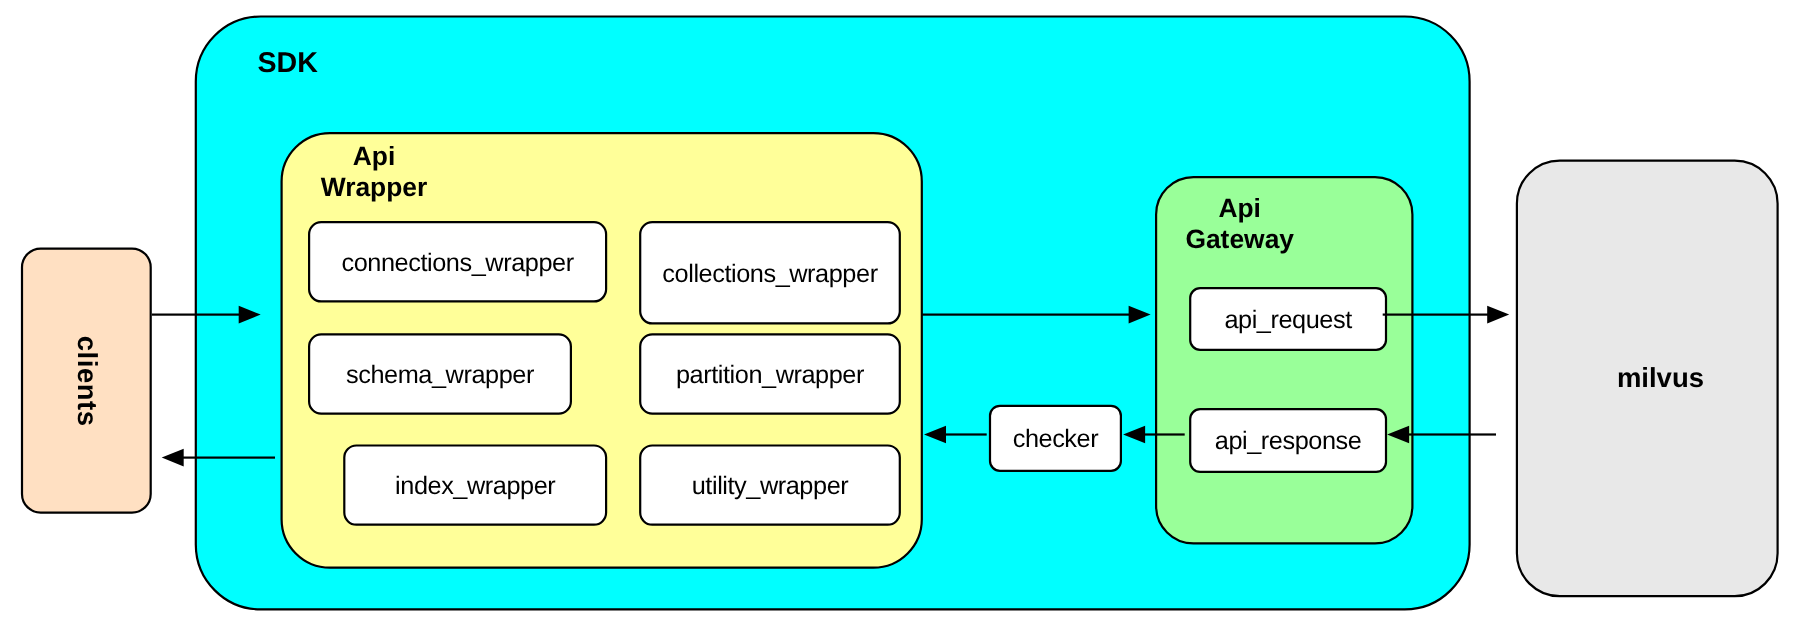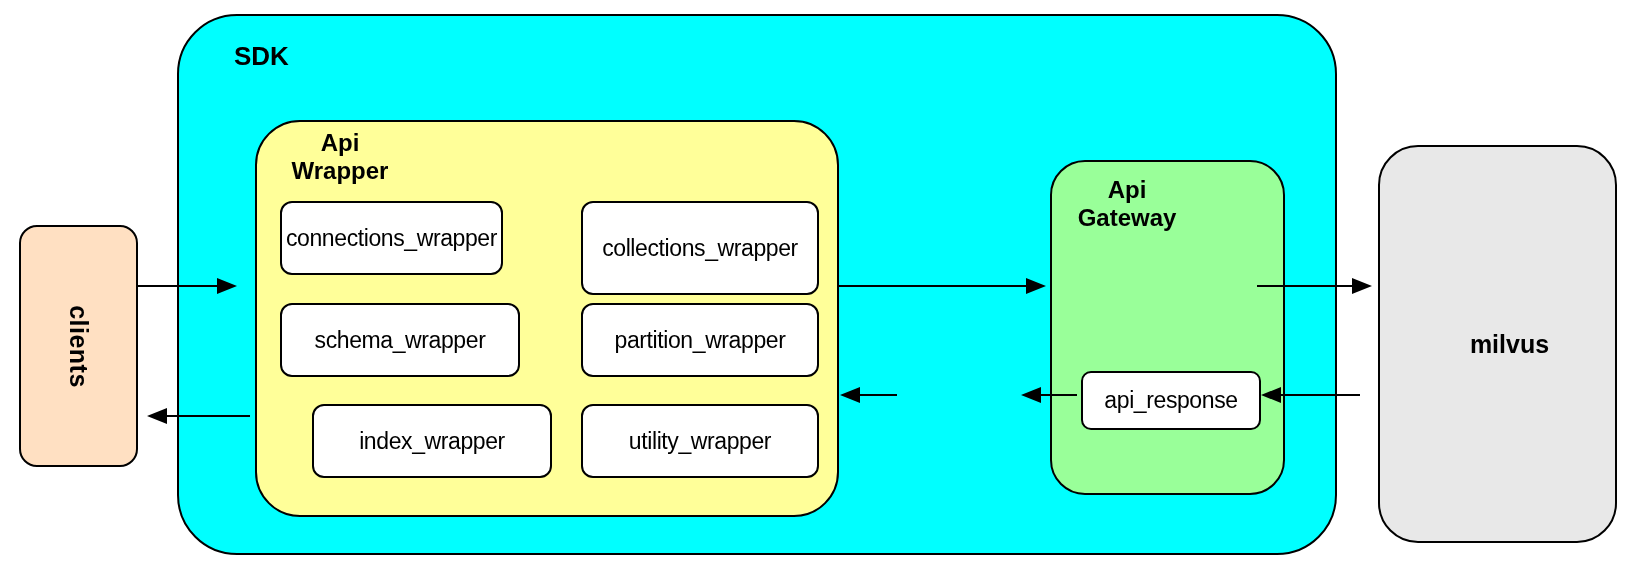--- a/index.html
+++ b/index.html
@@ -15,21 +15,21 @@
   
   .sdk{left:177px;top:14px;width:1160px;height:541px;border-radius:60px;background:var(--c-sdk_bg,#00FFFF);text-decoration:underline;}
   .clabel{position:absolute;font-weight:bold;font-size:24px;line-height:28px;white-space:pre-line;}
   .sdk-label{left:55px;top:26px;font-size:26px;}
   
   .wrapper{left:76px;top:104px;width:584px;height:397px;border-radius:45px;background:var(--c-wrapper_bg,#FFFF99);}
   .wrapper-label{left:18px;top:7px;width:130px;text-align:center;}
   
   .leaf{background:var(--c-box_bg,#ffffff);border-radius:12px;display:flex;align-items:center;justify-content:center;
     font-size:23px;letter-spacing:-0.4px;text-align:center;}
-  .b0{left:23px;top:79px;width:223px;height:74px;}
+  .b0{left:23px;top:79px;width:272px;height:74px;}
   .b1{left:324px;top:79px;width:238px;height:94px;}
   .b2{left:23px;top:181px;width:240px;height:74px;}
   .b3{left:324px;top:181px;width:238px;height:74px;}
   .b4{left:23px;top:282px;width:240px;height:74px;margin-left:32px;}
   .b5{left:324px;top:282px;width:238px;height:74px;text-align:right;}
   
   .checker{left:720px;top:352px;width:121px;height:61px;border-radius:10px;}
   
   .gateway{left:871px;top:144px;width:235px;height:335px;border-radius:35px;background:var(--c-gateway_bg,#99FF99);}
   .gateway-label{left:10px;top:14px;width:130px;text-align:center;}
@@ -72,24 +72,26 @@
       <div class="clabel wrapper-label">Api
 Wrapper</div>
       <div class="leaf b0">connections_wrapper</div>
       <div class="leaf b1">collections_wrapper</div>
       <div class="leaf b3">partition_wrapper</div>
       <div class="leaf b2">schema_wrapper</div>
       <div class="leaf b4">index_wrapper</div>
       <div class="leaf b5">utility_wrapper</div>
     </div>
 
+    <div class="leaf checker">checker</div>
 
     <div class="container gateway">
       <div class="clabel gateway-label">Api
 Gateway</div>
+      <div class="leaf req">api_request</div>
       <div class="leaf res">api_response</div>
     </div>
   </div>
 
   <div class="node milvus">
     <span>milvus</span>
   </div>
 
   <div class="arrow r a1">
     <i class="shaft"></i>

